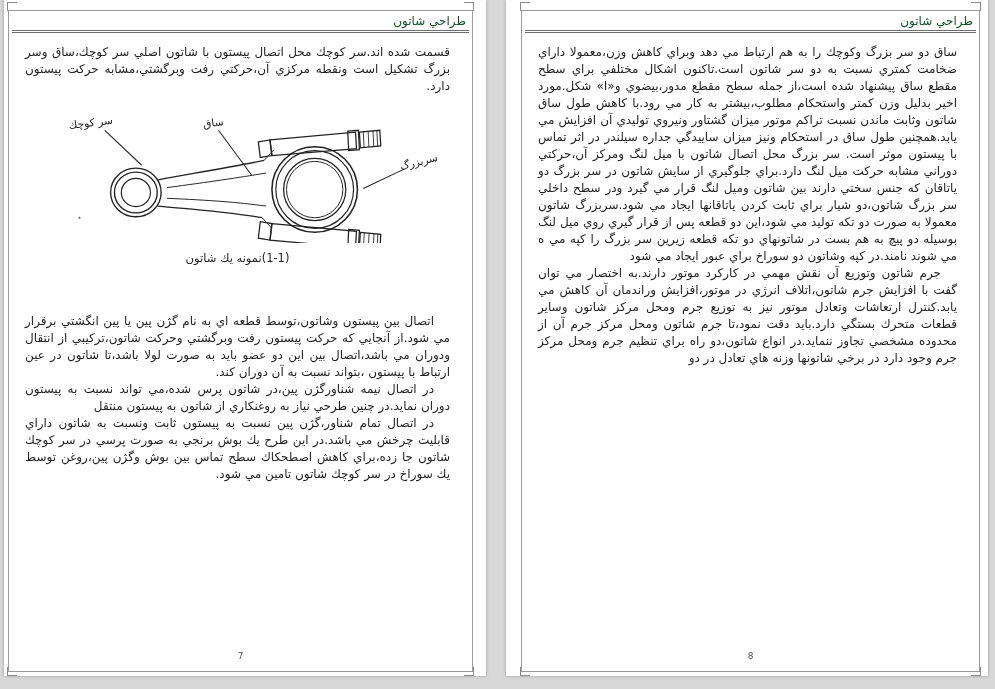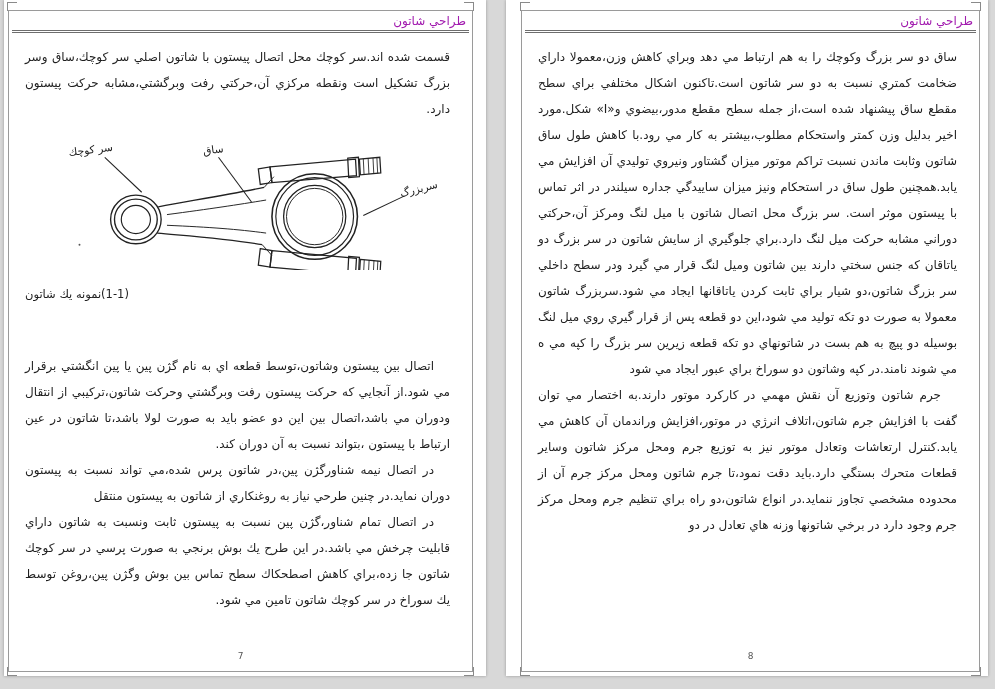--- a/index.html
+++ b/index.html
@@ -33,47 +33,47 @@
   .page.left .cm.tl,.page.left .cm.bl{left:3px;}
   .page.left .cm.tr,.page.left .cm.br{right:12px;}
   .page.right .cm.tl,.page.right .cm.bl{left:14px;}
   .page.right .cm.tr,.page.right .cm.br{right:7px;}
 
   .hdr{
     direction:rtl;
     text-align:right;
     padding:3px 6px 2px 6px;
     font-size:12px;
-    color:#a21caf;
+    color:#14532d;
   }
   .hdr-rule{
     margin:0 3px;
     height:0;
     border-bottom:3px double #6e6e6e;
   }
   .content{
     position:absolute;top:26px;left:0;right:0;bottom:26px;
     padding:7px 22px 0 16px;
     direction:rtl;
     text-align:justify;
     font-size:12px;
-    line-height:26px;
+    line-height:17px;
     color:#1f1f1f;
     overflow:hidden;
   }
   .content p{margin:0;}
   .content p.ind{text-indent:16px;}
   .pgnum{
     position:absolute;bottom:10px;left:0;right:0;
     text-align:center;
     font-size:9px;color:#555;
   }
   .figwrap{margin:10px 0 0 0;text-align:center;}
   .figcap{
-    direction:rtl;text-align:left;
+    direction:rtl;text-align:center;
     font-size:11.5px;color:#1f1f1f;
     margin:2px 0 46px 0;
   }
   svg text{font-family:"DejaVu Sans",sans-serif;}
 </style>
 </head>
 <body>
 
 <div class="spread">
 

